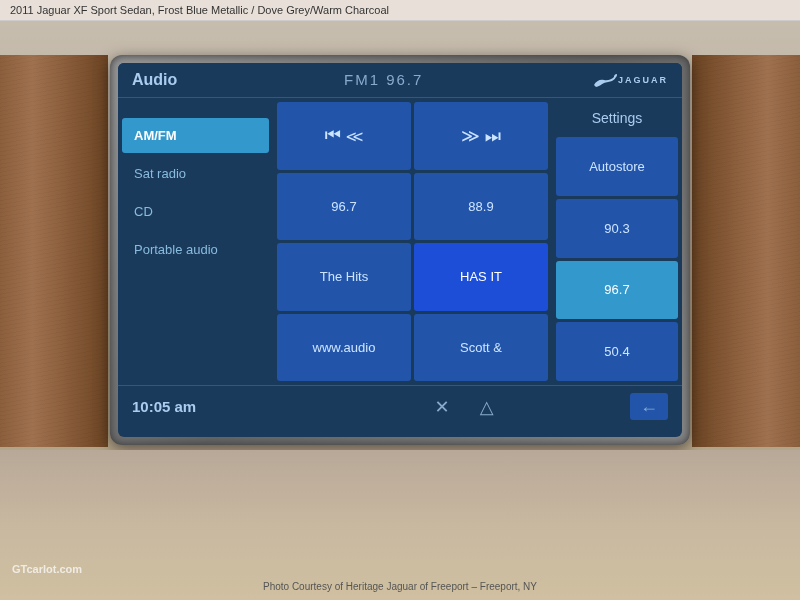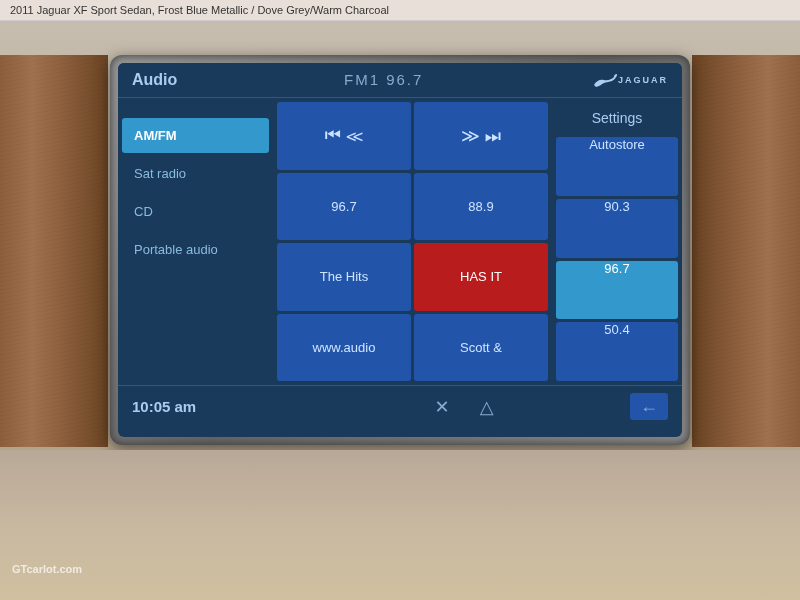--- a/index.html
+++ b/index.html
@@ -138,21 +138,21 @@
       display: flex;
       align-items: center;
       justify-content: center;
       color: #cce4ff;
       font-size: 13px;
       cursor: pointer;
       min-height: 0;
     }
 
     .grid-cell.active-cell {
-      background: #b91c1c;
+      background: #1d4ed8;
       color: white;
     }
 
     .right-panel {
       width: 130px;
       background: #1a3a5c;
       padding: 4px;
       display: flex;
       flex-direction: column;
       gap: 3px;
@@ -163,20 +163,21 @@
       color: #aaccee;
       font-size: 14px;
       text-align: center;
     }
 
     .right-cell {
       flex: 1;
       background: #2255aa;
       border-radius: 3px;
       display: flex;
+      align-items: center;
       justify-content: center;
       color: #cce4ff;
       font-size: 13px;
       cursor: pointer;
     }
 
     .right-cell.active-cell {
       background: #3399cc;
       color: white;
     }
@@ -388,13 +389,14 @@
         <span class="back-btn">←</span>
       </div>
 
     </div>
   </div>
 
   <div class="bottom-area"></div>
 
   <div class="watermark">GTcarlot.com</div>
 
+  <div class="bottom-caption">Photo Courtesy of Heritage Jaguar of Freeport – Freeport, NY</div>
 </div>
 
 </body></html>

